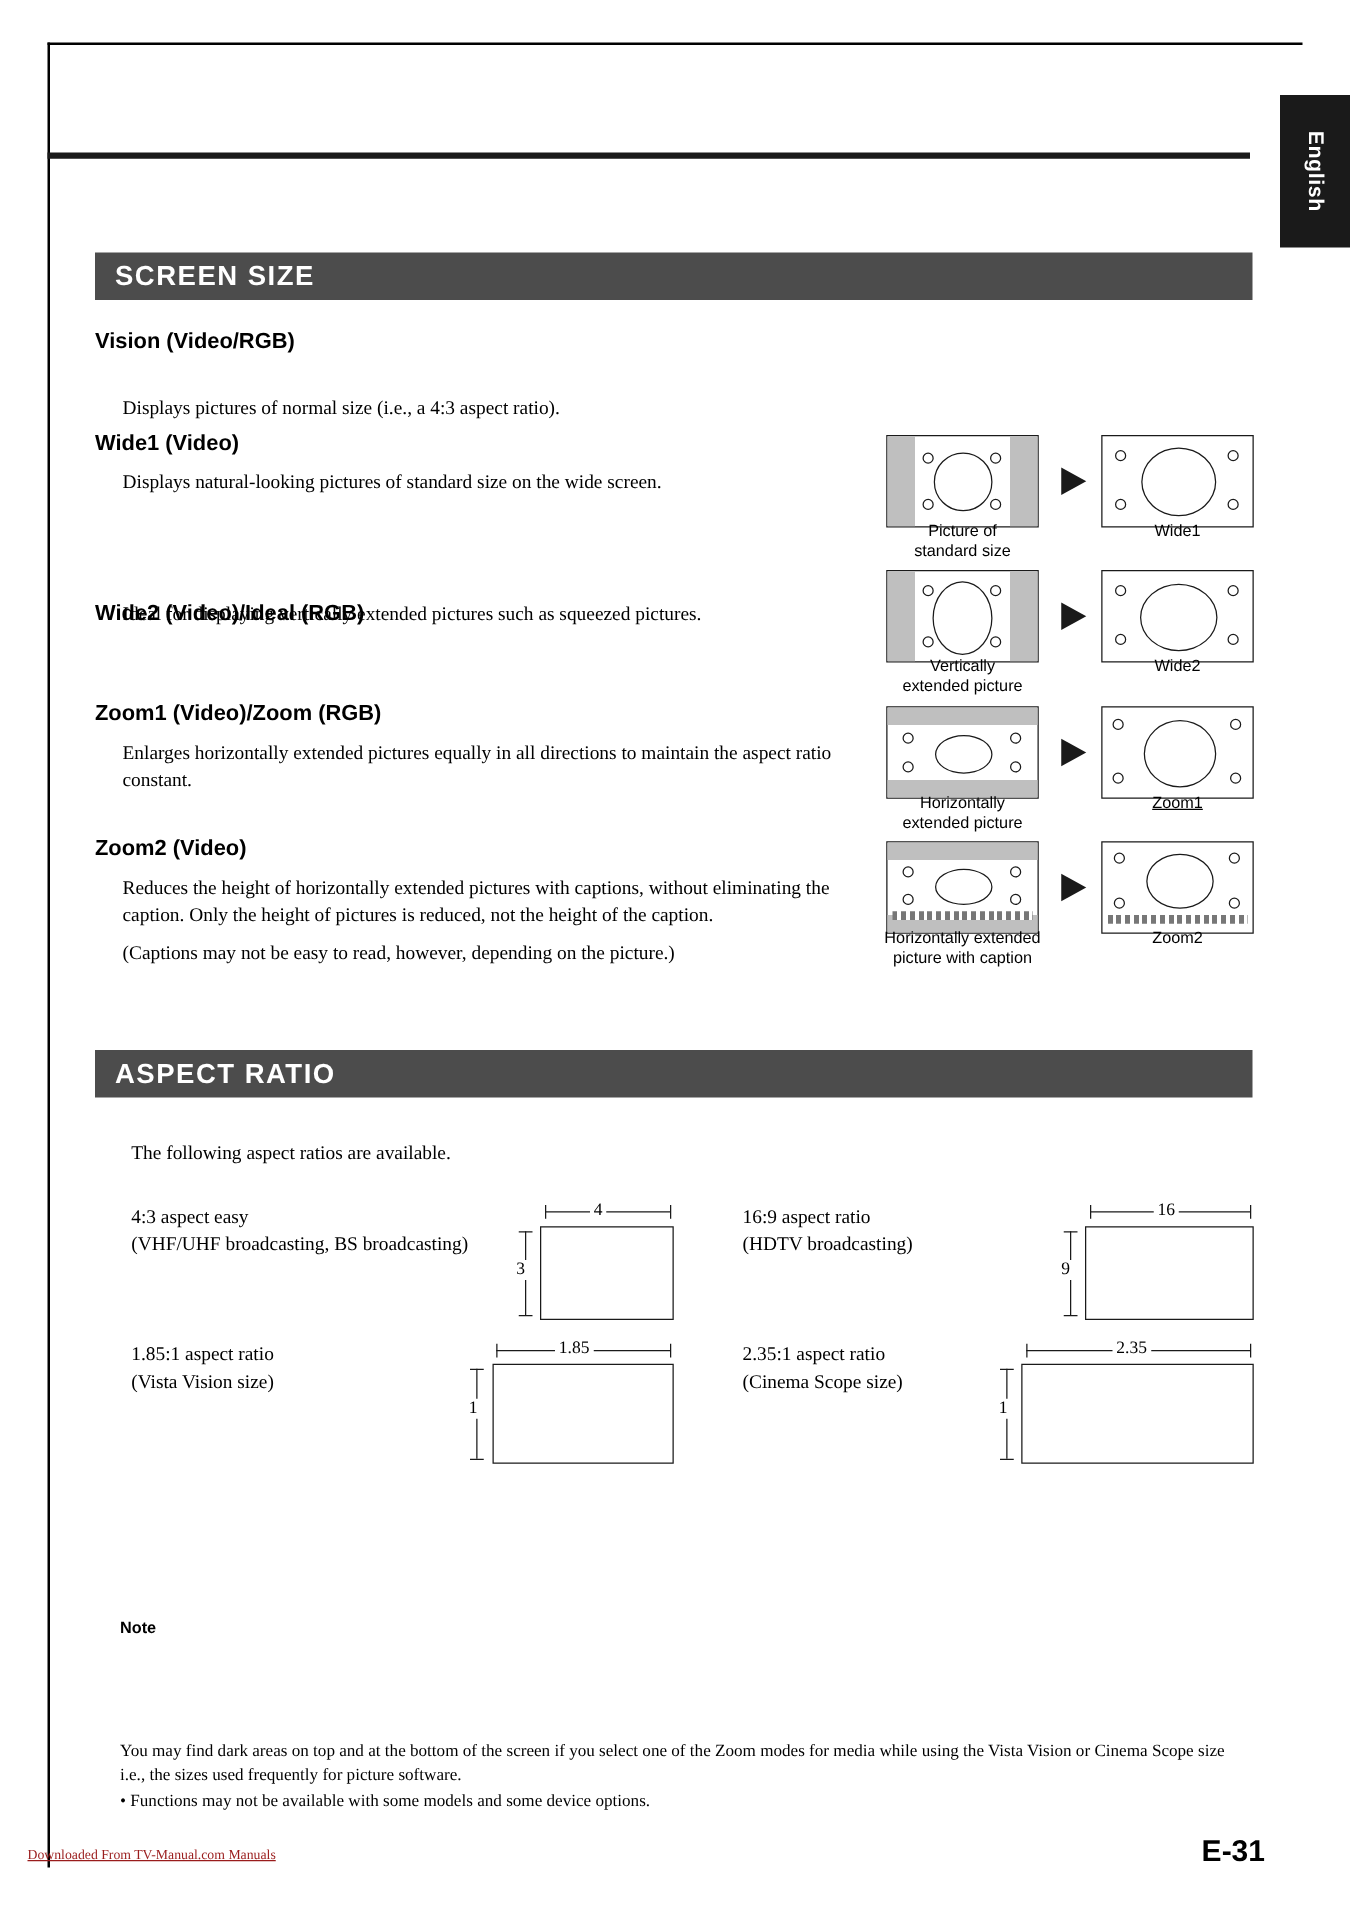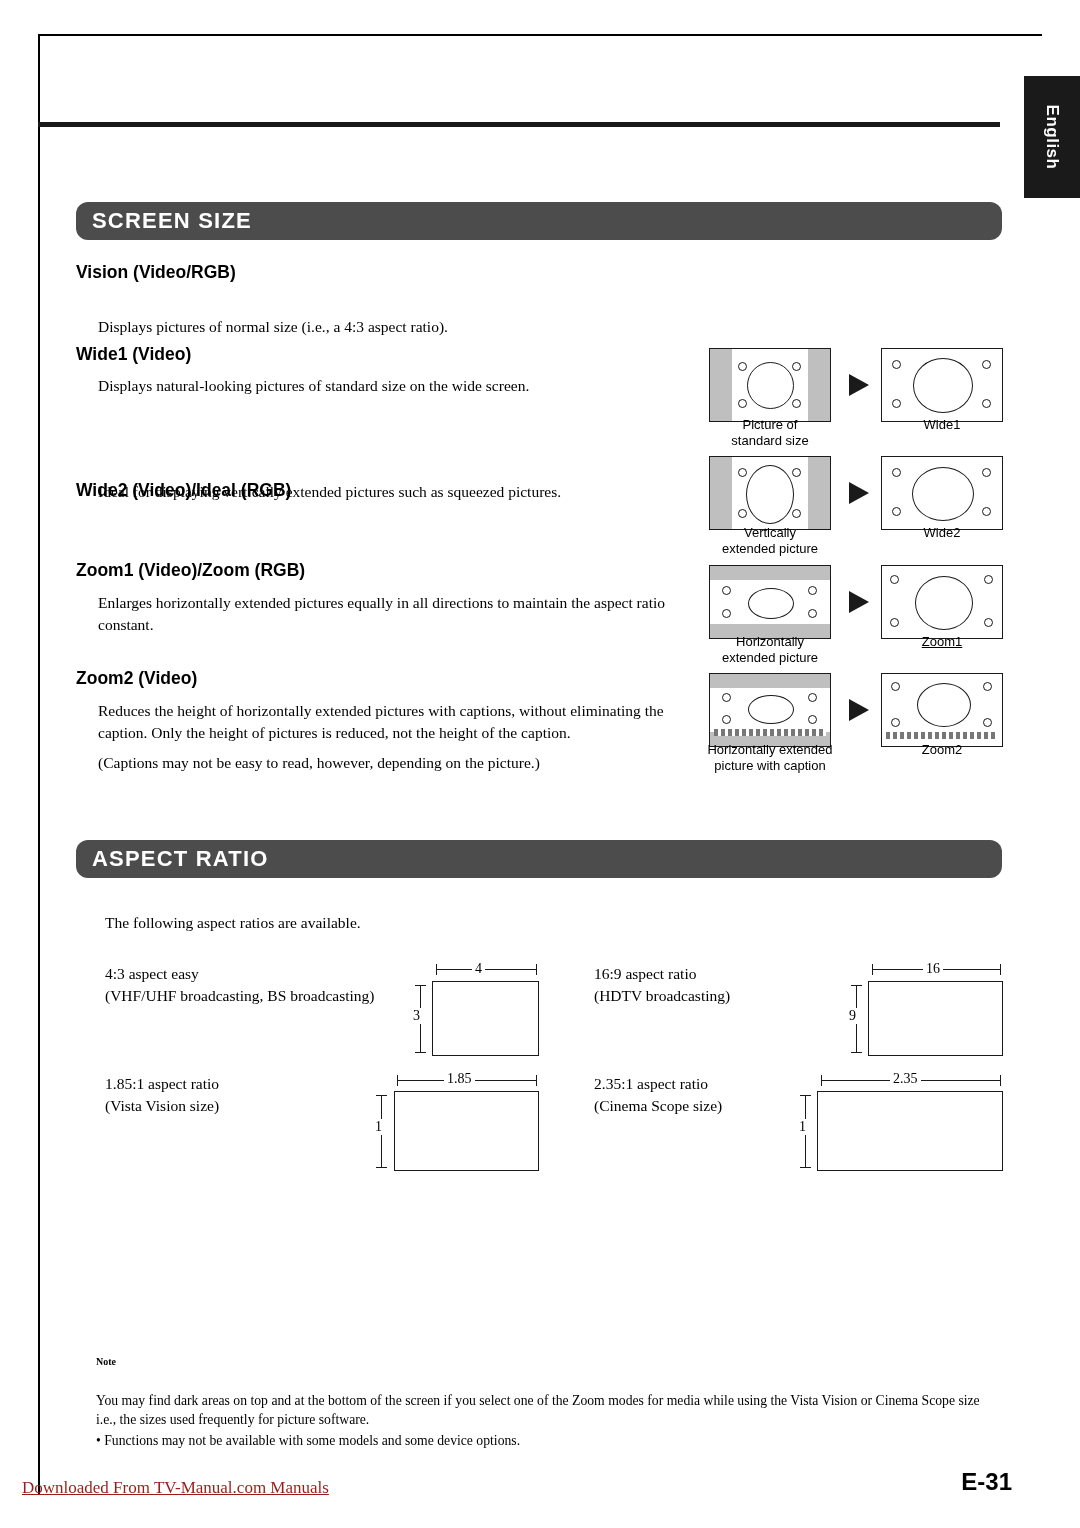--- a/index.html
+++ b/index.html
@@ -60,21 +60,20 @@
     height: 38px;
     background: #4c4c4c;
     color: #fff;
     font-family: "Liberation Sans", sans-serif;
     font-weight: bold;
     font-size: 22px;
     letter-spacing: 1.2px;
     line-height: 38px;
     padding-left: 16px;
     box-sizing: border-box;
-    border-radius: 12px;
   }
   #bar-screen-size { top: 202px; }
   #bar-aspect-ratio { top: 840px; }
 
   
   .head {
     position: absolute;
     left: 76px;
     font-family: "Liberation Sans", sans-serif;
     font-weight: bold;
@@ -189,24 +188,24 @@
     font-family: "Liberation Serif", serif;
     font-size: 14px;
     background: #fff;
     padding: 0 3px;
     color: #000;
   }
 
   
   .note-title {
     position: absolute;
-    left: 96px; top: 1356px;
-    font-family: Liberation Serif, serif;
+    left: 96px; top: 1294px;
+    font-family: Liberation Sans, sans-serif;
     font-weight: bold;
-    font-size: 10px;
+    font-size: 13px;
   }
   .note-body {
     position: absolute;
     left: 96px; top: 1391px;
     width: 900px;
     font-family: "Liberation Serif", serif;
     font-size: 13.7px;
     line-height: 19px;
   }
   .note-bullet {
@@ -216,21 +215,21 @@
     font-family: "Liberation Serif", serif;
     font-size: 13.7px;
     line-height: 19px;
   }
 
   
   .footer-link {
     position: absolute;
     left: 22px; top: 1478px;
     font-family: "Liberation Serif", serif;
-    font-size: 17px;
+    font-size: 11px;
     color: #9a1c1c;
     text-decoration: underline;
     white-space: nowrap;
   }
   .page-num {
     position: absolute;
     right: 68px; top: 1468px;
     font-family: "Liberation Sans", sans-serif;
     font-weight: bold;
     font-size: 24px;

